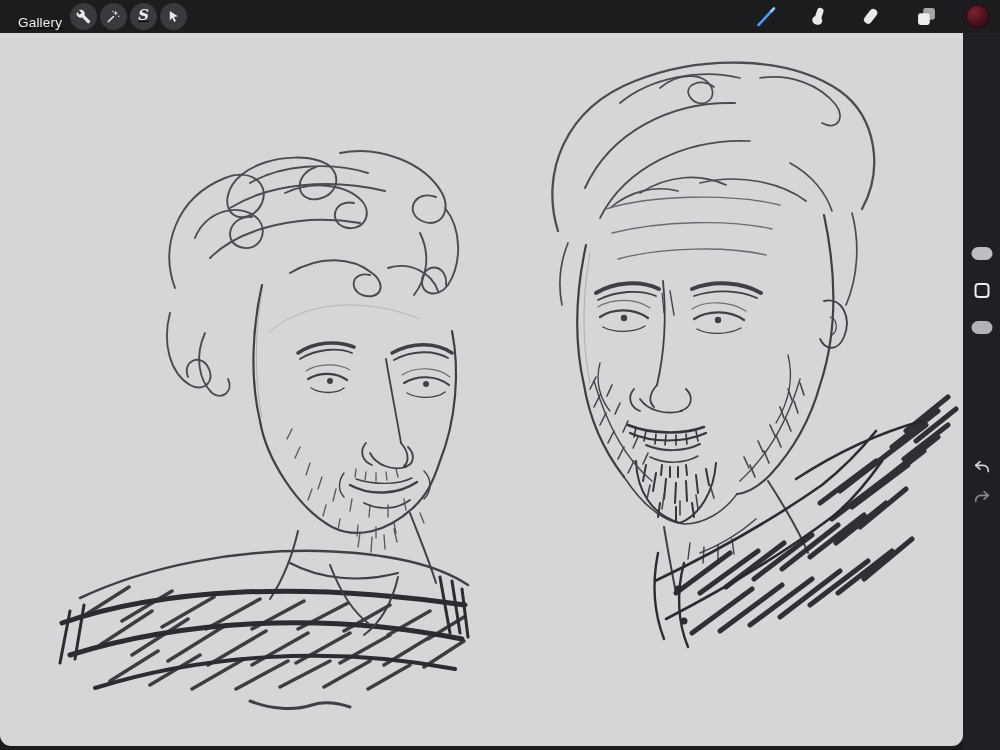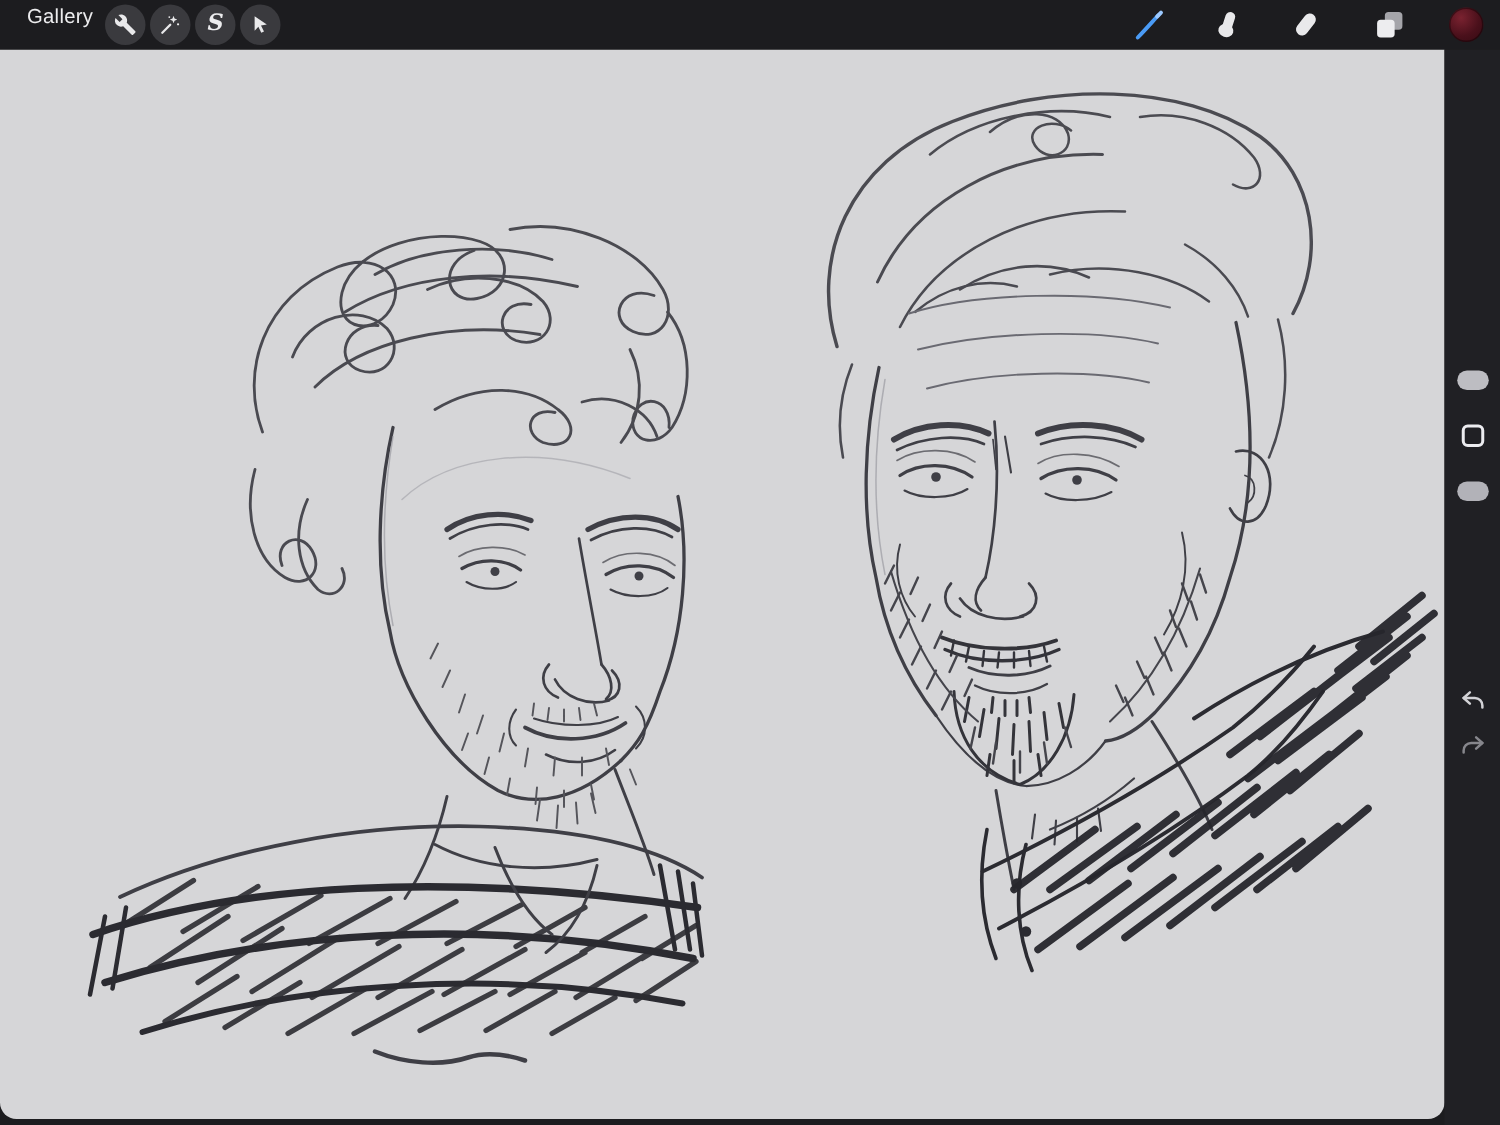--- a/index.html
+++ b/index.html
@@ -3,21 +3,21 @@
 <meta charset="utf-8">
 <style>
   html,body{margin:0;padding:0;width:1000px;height:750px;overflow:hidden;
     font-family:"Liberation Sans",sans-serif;background:#141416;}
   .app{position:relative;width:1000px;height:750px;background:#1c1c1f;}
 
   
   .topbar{position:absolute;top:0;left:0;right:0;height:33px;background:#1c1c1f;
     display:flex;align-items:center;justify-content:space-between;
     padding:0 11px 0 18px;box-sizing:border-box;z-index:5;}
-  .tb-left{display:flex;align-items:flex-start;gap:3px;}
+  .tb-left{display:flex;align-items:flex-end;gap:3px;text-decoration:underline;}
   .gallery{color:#ececee;font-size:13.5px;letter-spacing:.2px;margin-right:5px;cursor:default;}
   .circ{width:27px;height:27px;border-radius:50%;background:#3a3a3e;
     display:flex;align-items:center;justify-content:center;flex:0 0 auto;}
   .circ svg{display:block;}
   .s-glyph{font-family:"DejaVu Serif",serif;font-style:italic;font-weight:700;
     font-size:15px;color:#ececee;line-height:1;transform:translateY(-1px);}
   .tb-right{display:flex;align-items:center;gap:28px;}
   .tool{width:24px;height:24px;display:flex;align-items:center;justify-content:center;}
   .tool svg{display:block;}
   .color-circ{width:23px;height:23px;border-radius:50%;

